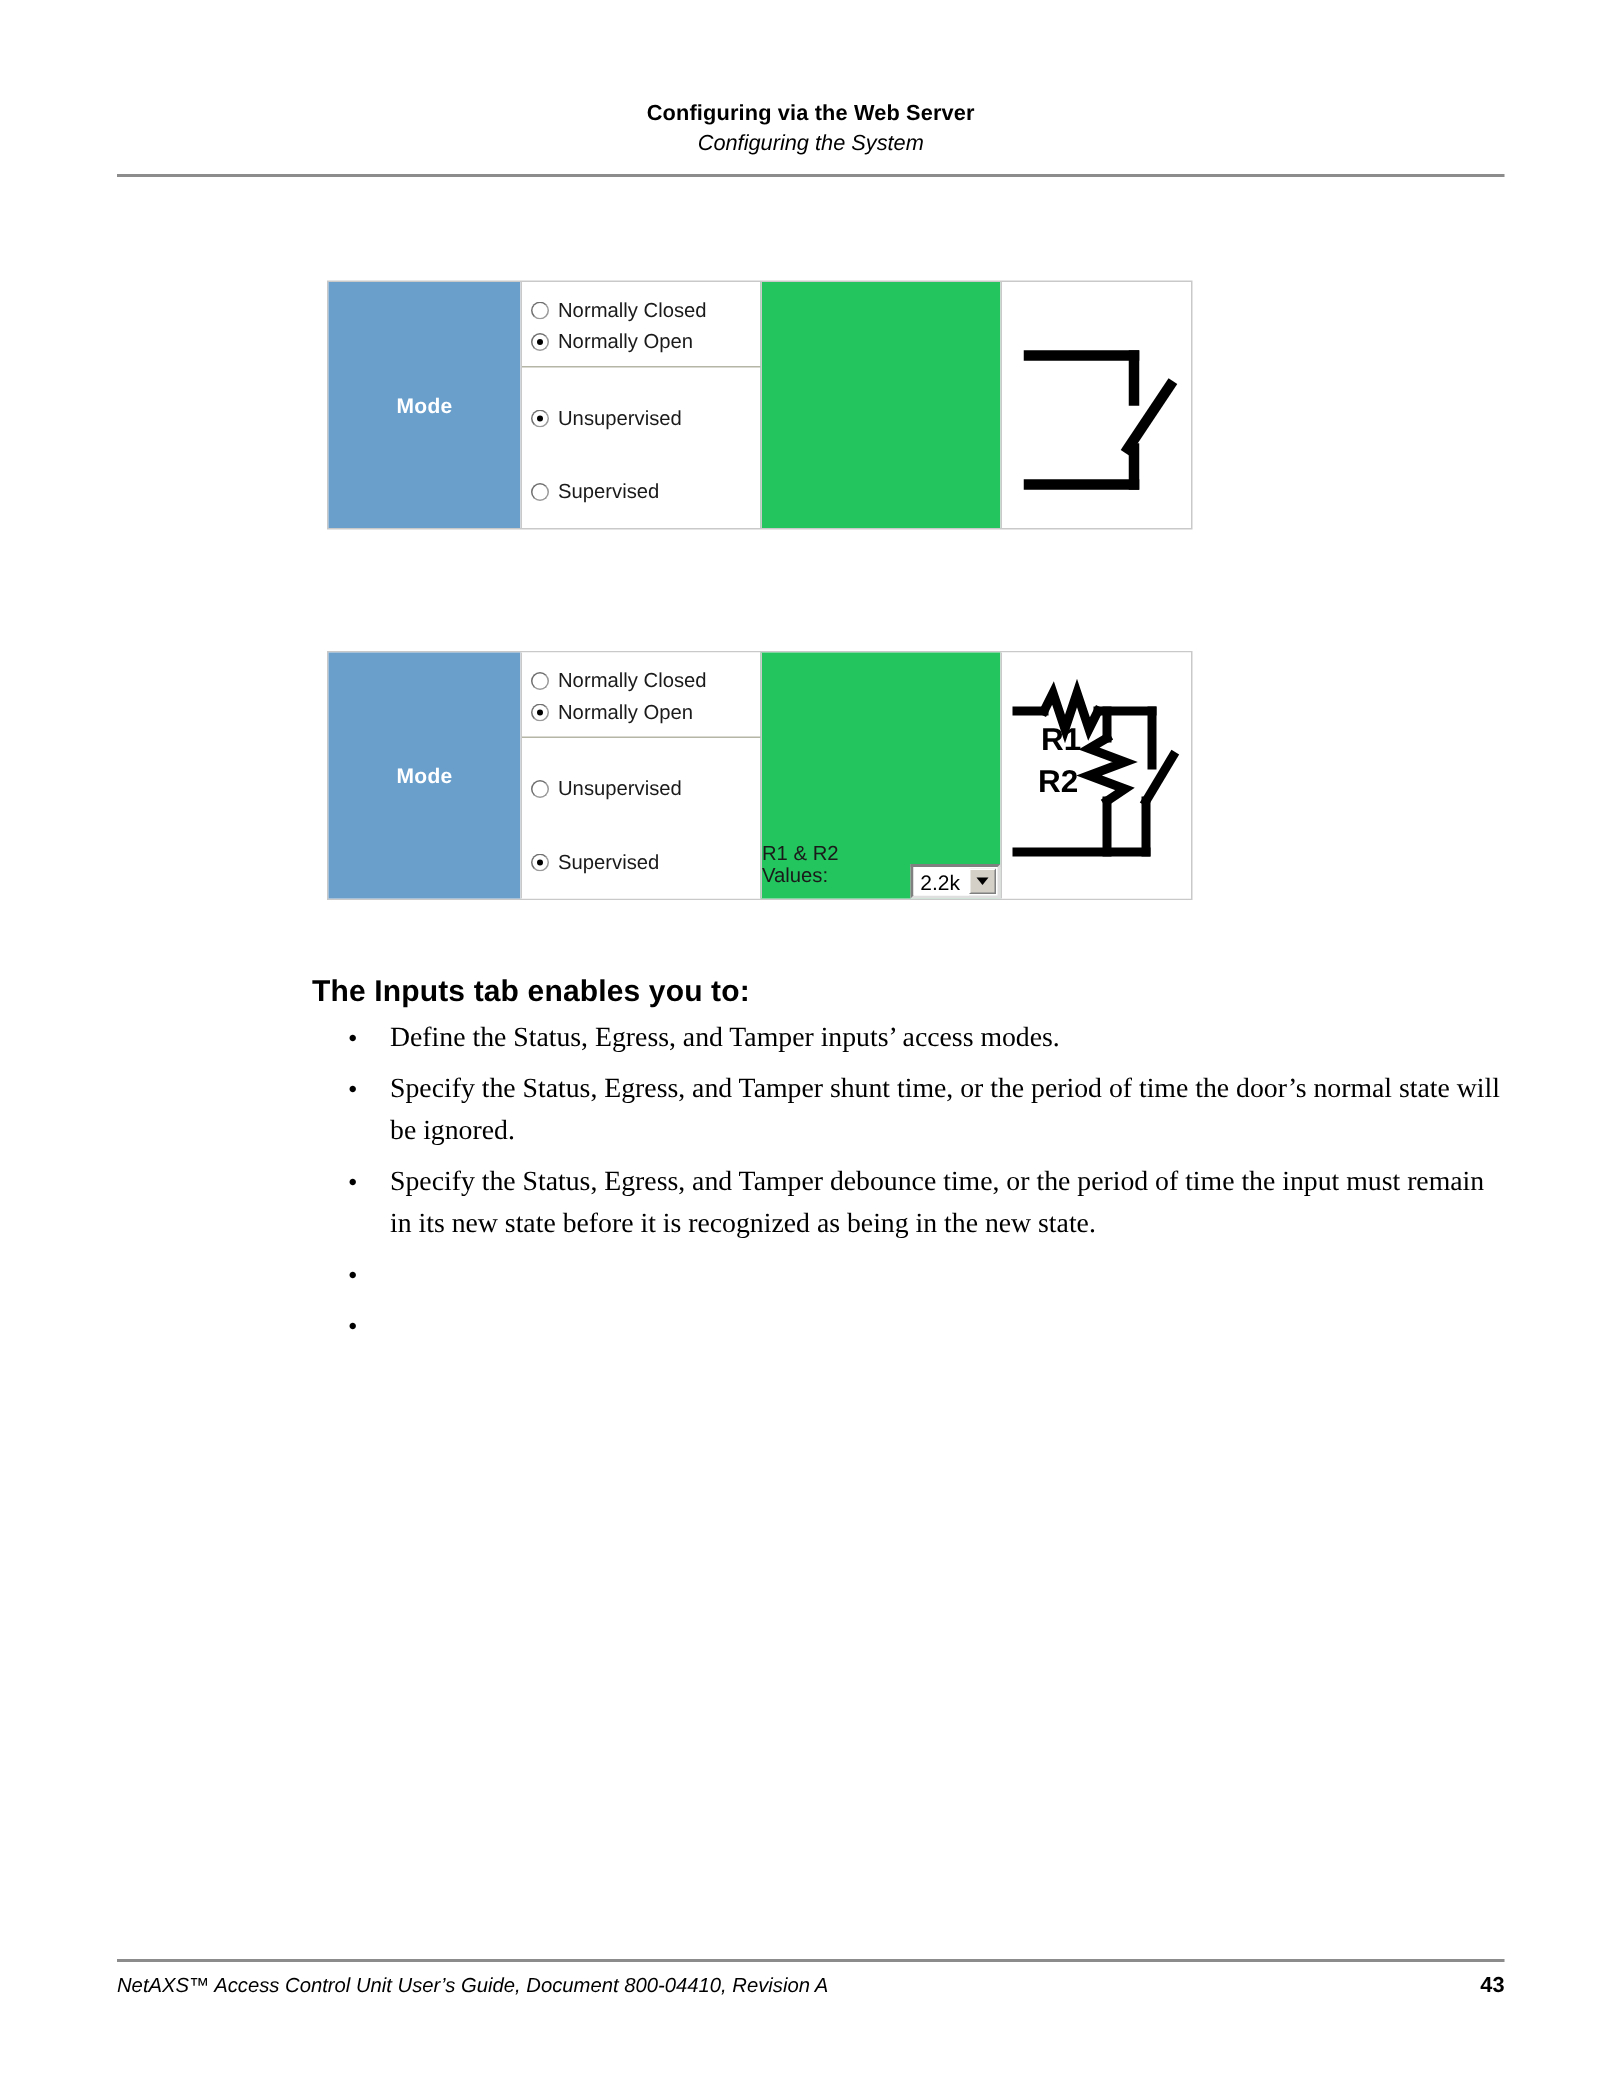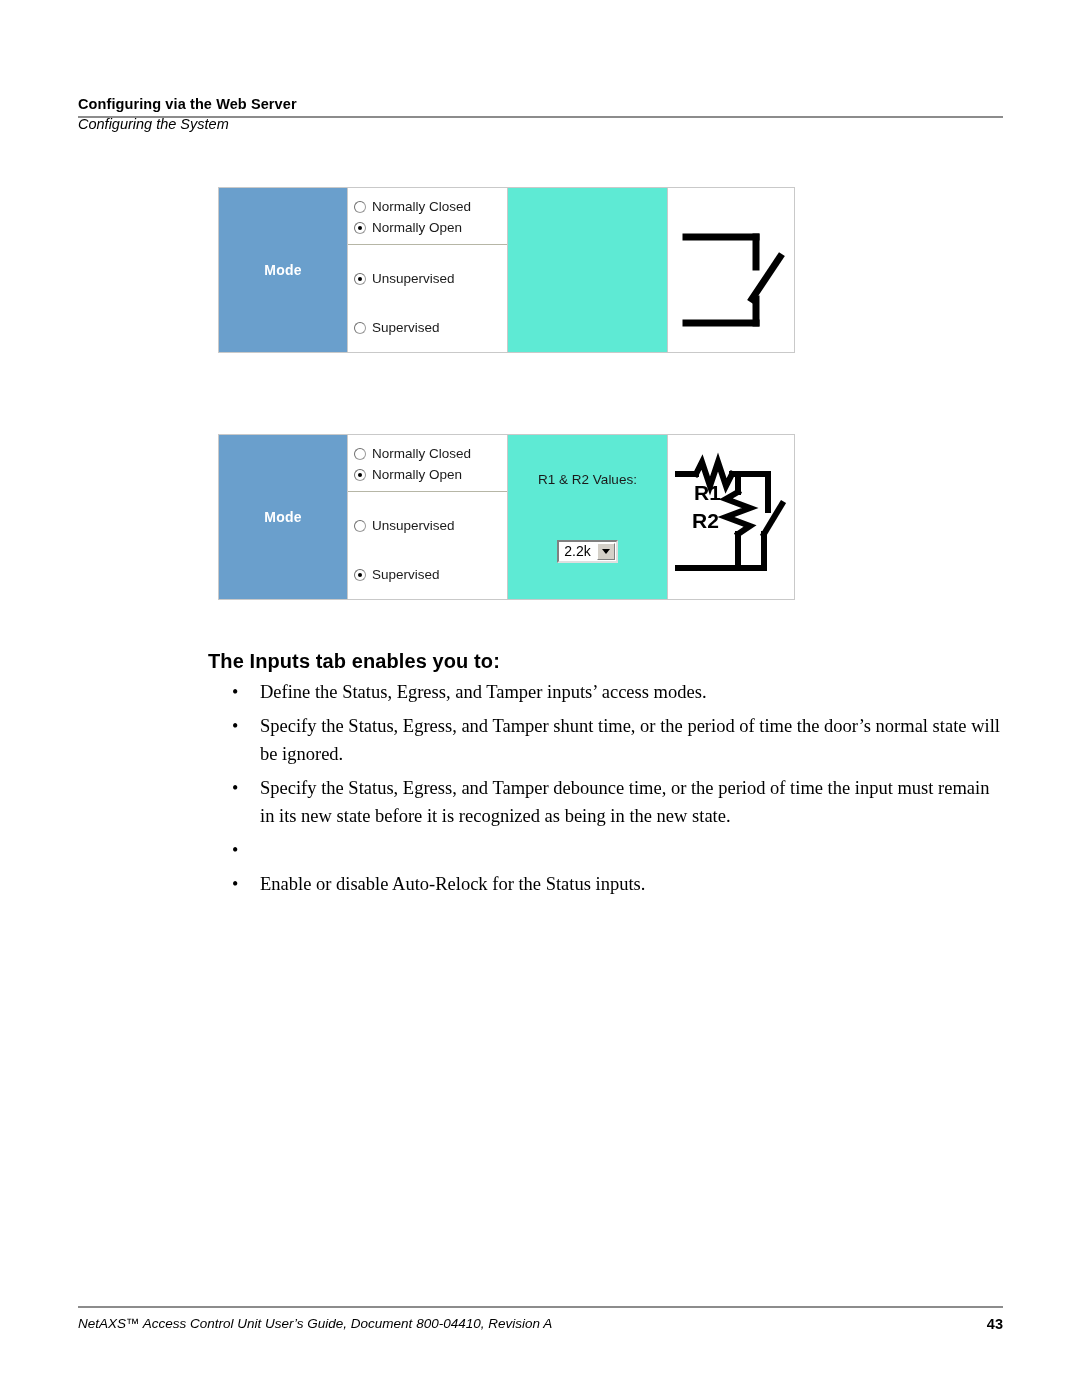--- a/index.html
+++ b/index.html
@@ -15,22 +15,21 @@
     color: #000000;
     overflow: hidden;
   }
 
   
   .page-header {
     position: absolute;
     left: 78px;
     top: 66px;
     width: 925px;
-    text-align: left;
-    margin-top: 28px;
+    text-align: center;
   }
   .header-line1 {
     font-family: "Liberation Sans", sans-serif;
     font-weight: bold;
     font-size: 14.5px;
     letter-spacing: 0.1px;
     line-height: 20px;
   }
   .header-line2 {
     font-family: "Liberation Sans", sans-serif;
@@ -127,24 +126,23 @@
     font-size: 13.5px;
     color: #1a1a1a;
     line-height: 14px;
   }
 
   .cell-values {
     width: 160px;
     box-sizing: border-box;
     border-left: 1px solid #c9c9c9;
     display: flex;
-    flex-direction: column;
-    align-items: center;
+    align-items: flex-end;
     justify-content: center;
-    background: #5eead4;
+    background: #22c55e;
   }
   .values-label {
     font-family: "Liberation Sans", sans-serif;
     font-size: 13.5px;
     color: #1a1a1a;
     margin-bottom: 8px;
   }
   .select-box {
     display: flex;
     align-items: stretch;
@@ -389,19 +387,18 @@
   </div>
   <div class="bullet-item">
     <span class="bullet-dot">•</span>
     <span class="bullet-text">Specify the Status, Egress, and Tamper debounce time, or the period of time the input must remain in its new state before it is recognized as being in the new state.</span>
   </div>
   <div class="bullet-item">
     <span class="bullet-dot">•</span>
   </div>
   <div class="bullet-item">
     <span class="bullet-dot">•</span>
-    <span class="bullet-text">Enable or disable Auto-Relock for the Status inputs.</span>
   </div>
 </div>
 
 <div class="footer-rule"></div>
 <div class="footer-text">NetAXS™ Access Control Unit User’s Guide, Document 800-04410, Revision A</div>
 <div class="footer-page">43</div>
 
 </body></html>

